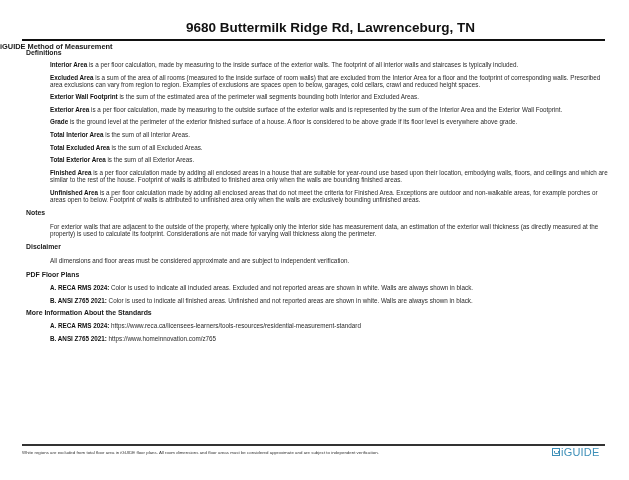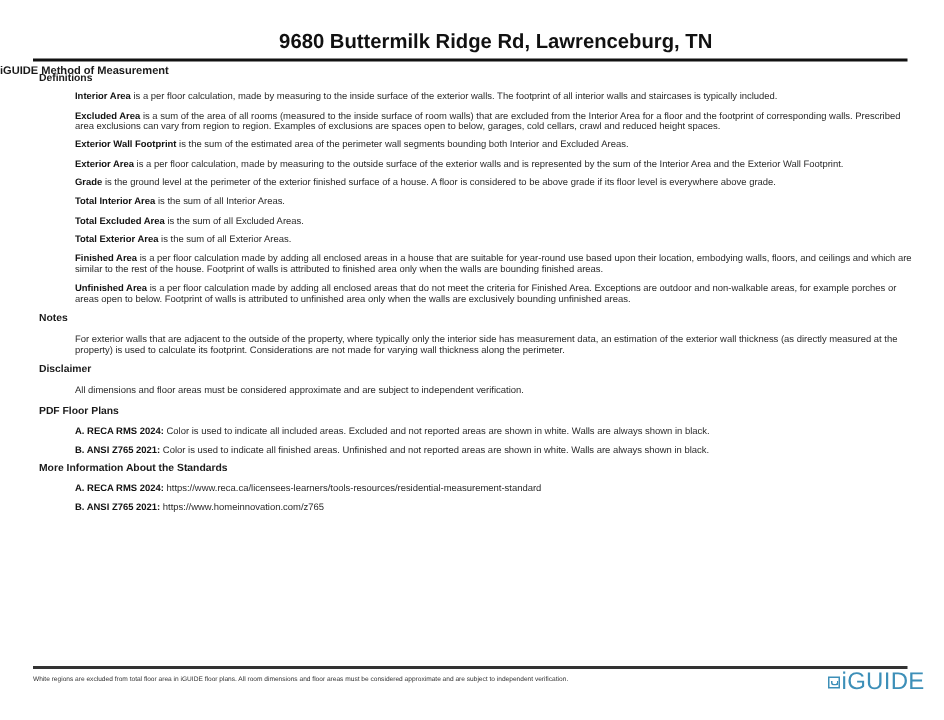--- a/index.html
+++ b/index.html
@@ -12,21 +12,21 @@
               font-size: 7.4px; font-weight: bold; }
   .content { position: absolute; top: 48px; left: 26px; width: 585px; }
   .sec-head { font-size: 6.9px; font-weight: bold; margin: 0; line-height: 9px; }
   .para { font-size: 6.3px; line-height: 7.1px; margin: 0 0 0 24px; color: #2a2a2a; }
   .para b { color: #111; }
   .gap-s { height: 4px; }
   .gap-m { height: 5.5px; }
   .rule-bottom { position: absolute; top: 444px; left: 22px; width: 583px; height: 1.5px; background: #333; }
   .footer-note { position: absolute; top: 450px; left: 22px; font-size: 4.4px; color: #333; }
   .logo { position: absolute; top: 446px; left: 552px; display: flex; align-items: center;
-          font-size: 16px; color: #3d8fb8; font-weight: normal; letter-spacing: 0.2px; }
+          font-size: 11px; color: #3d8fb8; font-weight: normal; letter-spacing: 0.2px; }
   .logo-box { width: 8px; height: 8px; border: 1.4px solid #3d8fb8; box-sizing: border-box;
               margin-right: 1px; position: relative; }
   .logo-box::after { content: ""; position: absolute; left: 1.2px; top: 2px; width: 3px; height: 2px;
                      border: 1px solid #3d8fb8; border-top: none; border-radius: 0 0 2px 2px; }
 </style>
 </head>
 <body>
 
 <div class="title">9680 Buttermilk Ridge Rd, Lawrenceburg, TN</div>
 <div class="rule-top"></div>

